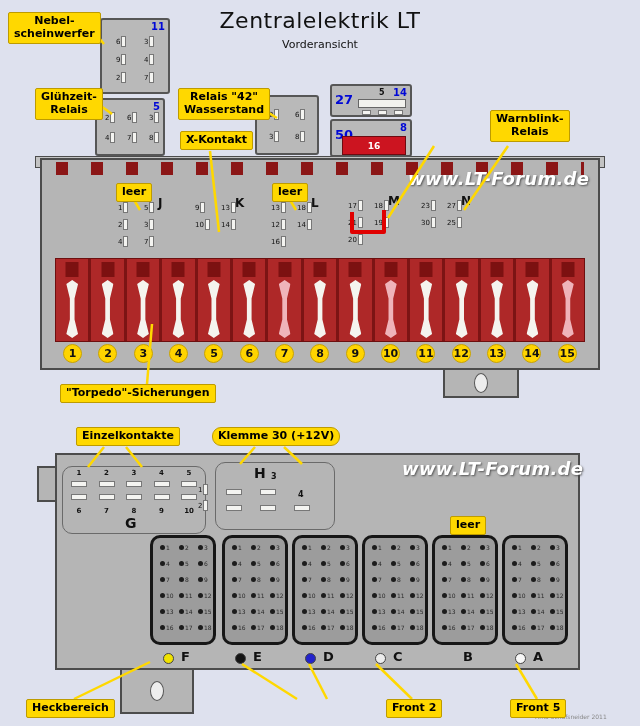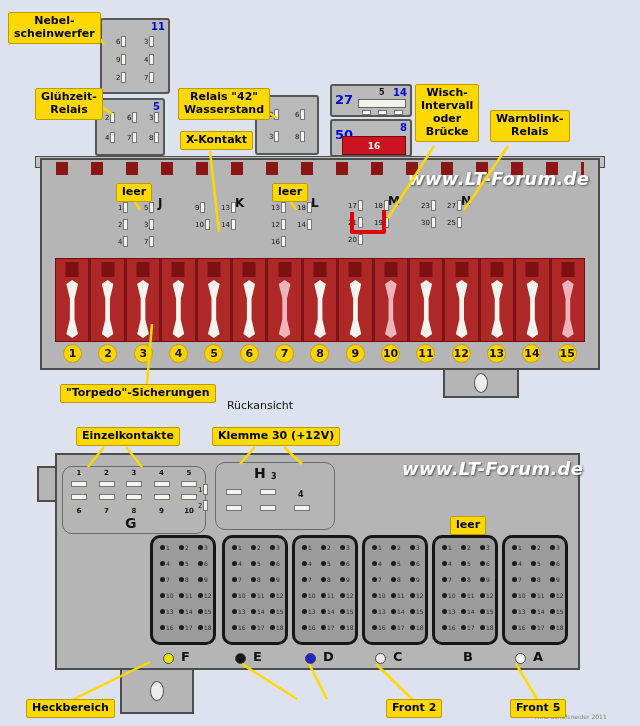--- a/index.html
+++ b/index.html
@@ -62,20 +62,22 @@
   .watermark{position:absolute;font-weight:bold;font-style:italic;font-size:18px;color:#fff;letter-spacing:.3px;
      text-shadow:1px 1px 2px rgba(70,70,70,.85);z-index:6;}
   #overlay{position:absolute;left:0;top:0;z-index:7;pointer-events:none;}
   #credit{position:absolute;left:534px;top:713px;font-size:6px;color:#888;}
 </style>
 </head>
 <body>
 
 <div id="stage">
 
+  <div class="title">Zentralelektrik LT</div>
+  <div class="subtitle">Vorderansicht</div>
 
   <div id="front-flange"></div>
   <div class="panel" id="front-panel" style="left:40px;top:158px;width:560px;height:212px;"></div>
   <div id="red-strip"></div>
   <div class="watermark" style="left:408px;top:168px;">www.LT-Forum.de</div>
 
   <div id="fuse-strip">
       <div class="fuse-cell">
         <div class="contact"></div>
         <div class="torpedo"></div>
@@ -240,21 +242,20 @@
     <i class="mini-slot" style="left:62px;top:24px;"></i>
   </div>
   <div class="socket" style="left:330px;top:119px;width:82px;height:38px;">
     <span class="blue-big">50</span>
     <span class="blue-id">8</span>
     <div class="red-relay">
       <b>16</b>
     </div>
   </div>
 
-  <div class="subtitle2">Rückansicht</div>
   <div class="panel" id="rear-panel" style="left:55px;top:453px;width:525px;height:217px;"></div>
   <div class="panel" style="left:37px;top:466px;width:20px;height:36px;"></div>
   <div class="watermark" style="left:402px;top:458px;">www.LT-Forum.de</div>
 
   <div class="outline-area" id="g-area" style="left:62px;top:466px;width:142px;height:66px;">
     <div class="flexrow" id="g-top" style="top:2px;">
         <span>1</span>
         <span>2</span>
         <span>3</span>
         <span>4</span>
@@ -332,31 +333,27 @@
     <path d="M352 212 L352 232 L384 232 L384 210" fill="none" stroke="#e00000" stroke-width="4" stroke-linejoin="round"></path>
   </svg>
 
   <div class="callout" style="left:8px;top:12px;">Nebel-
 scheinwerfer</div>
   <div class="callout" style="left:35px;top:88px;">Glühzeit-
 Relais</div>
   <div class="callout" style="left:178px;top:88px;">Relais "42"
 Wasserstand</div>
   <div class="callout" style="left:180px;top:131px;">X-Kontakt</div>
-  <div class="callout" style="left:415px;top:84px;">Wisch-
-Intervall
-oder
-Brücke</div>
   <div class="callout" style="left:490px;top:110px;">Warnblink-
 Relais</div>
   <div class="callout" style="left:116px;top:183px;">leer</div>
   <div class="callout" style="left:272px;top:183px;">leer</div>
   <div class="callout" style="left:60px;top:384px;">"Torpedo"-Sicherungen</div>
   <div class="callout" style="left:76px;top:427px;">Einzelkontakte</div>
-  <div class="callout" style="left:212px;top:427px;">Klemme 30 (+12V)</div>
+  <div class="callout" style="left:212px;top:427px;border-radius:9px;">Klemme 30 (+12V)</div>
   <div class="callout" style="left:450px;top:516px;">leer</div>
   <div class="callout" style="left:26px;top:699px;">Heckbereich</div>
   <div class="callout" style="left:386px;top:699px;">Front 2</div>
   <div class="callout" style="left:510px;top:699px;">Front 5</div>
 
   <div id="credit">Timo Schafsneider 2011</div>
 <span class="grp-letter" style="left: 158px; top: 196px;">J</span>
     <span class="pin" style="left: 118px; top: 202px;">
       <b>1</b>
       <i class="vslot"></i>

